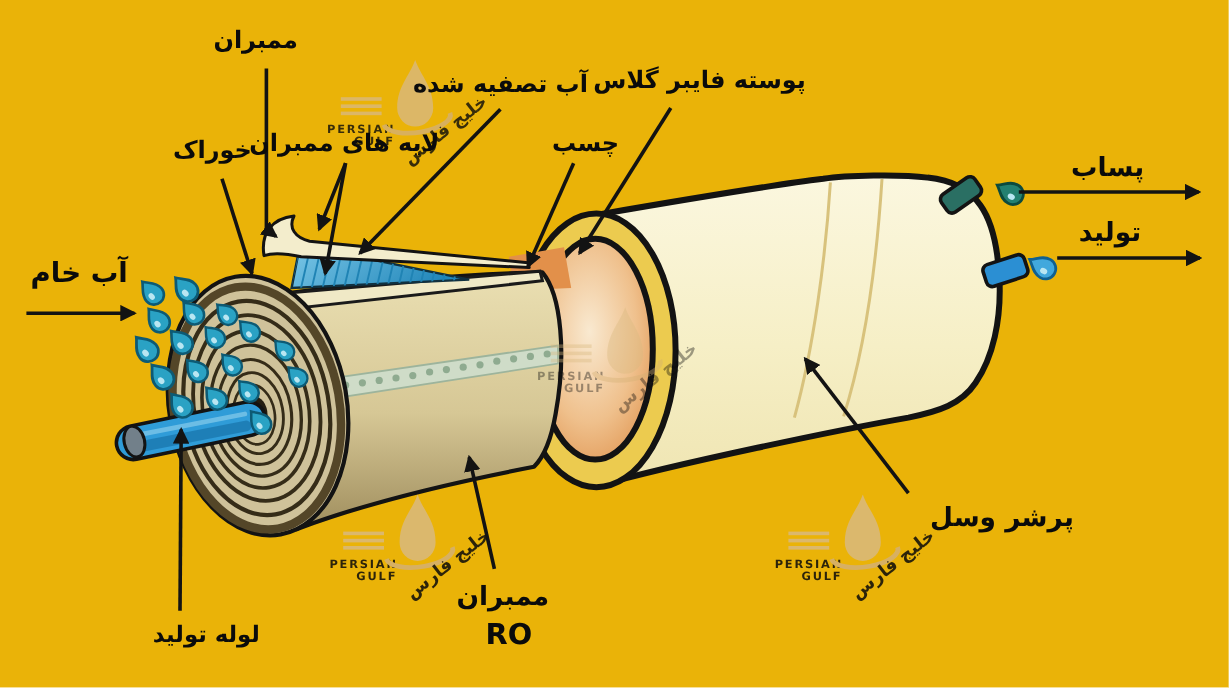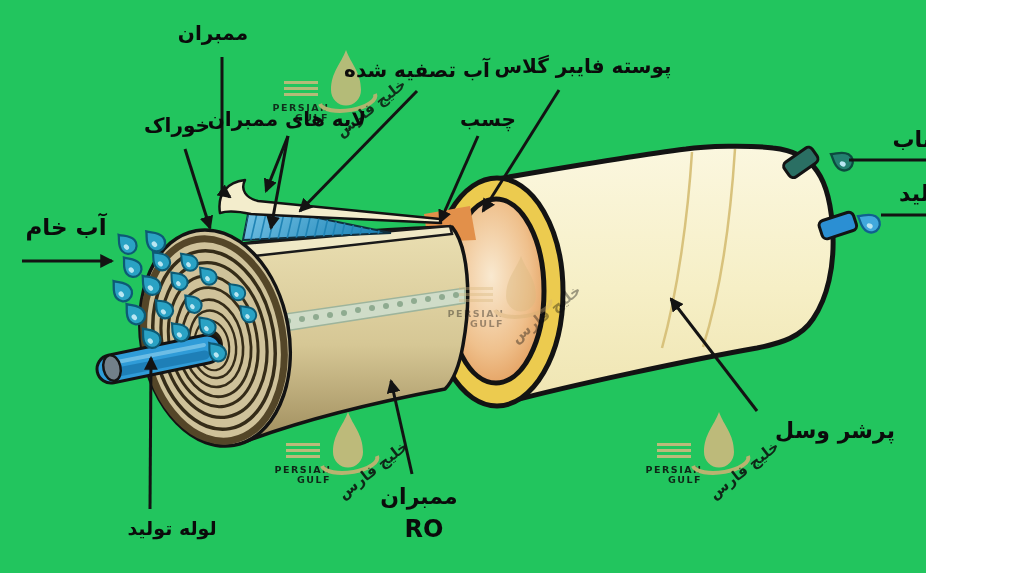--- a/index.html
+++ b/index.html
@@ -1,16 +1,16 @@
 <!DOCTYPE html>
 <html><head>
 <meta charset="utf-8">
 <style>
   html,body{margin:0;padding:0;background:#ffffff;}
-  #stage{position:relative;width:926px;height:573px;background:#22c55e;overflow:hidden;
+  #stage{position:relative;width:1024px;height:573px;background:#eab308;overflow:hidden;
          font-family:"DejaVu Sans",sans-serif;}
   svg{display:block;}
   text{font-family:"DejaVu Sans",sans-serif;font-weight:bold;fill:#0b0b0b;}
   .wm-latin{font-size:9.5px;letter-spacing:1.5px;font-weight:bold;}
 </style>
 </head>
 <body>
 
 <div id="stage">
 <svg width="1024" height="573" viewBox="0 0 1024 573">

